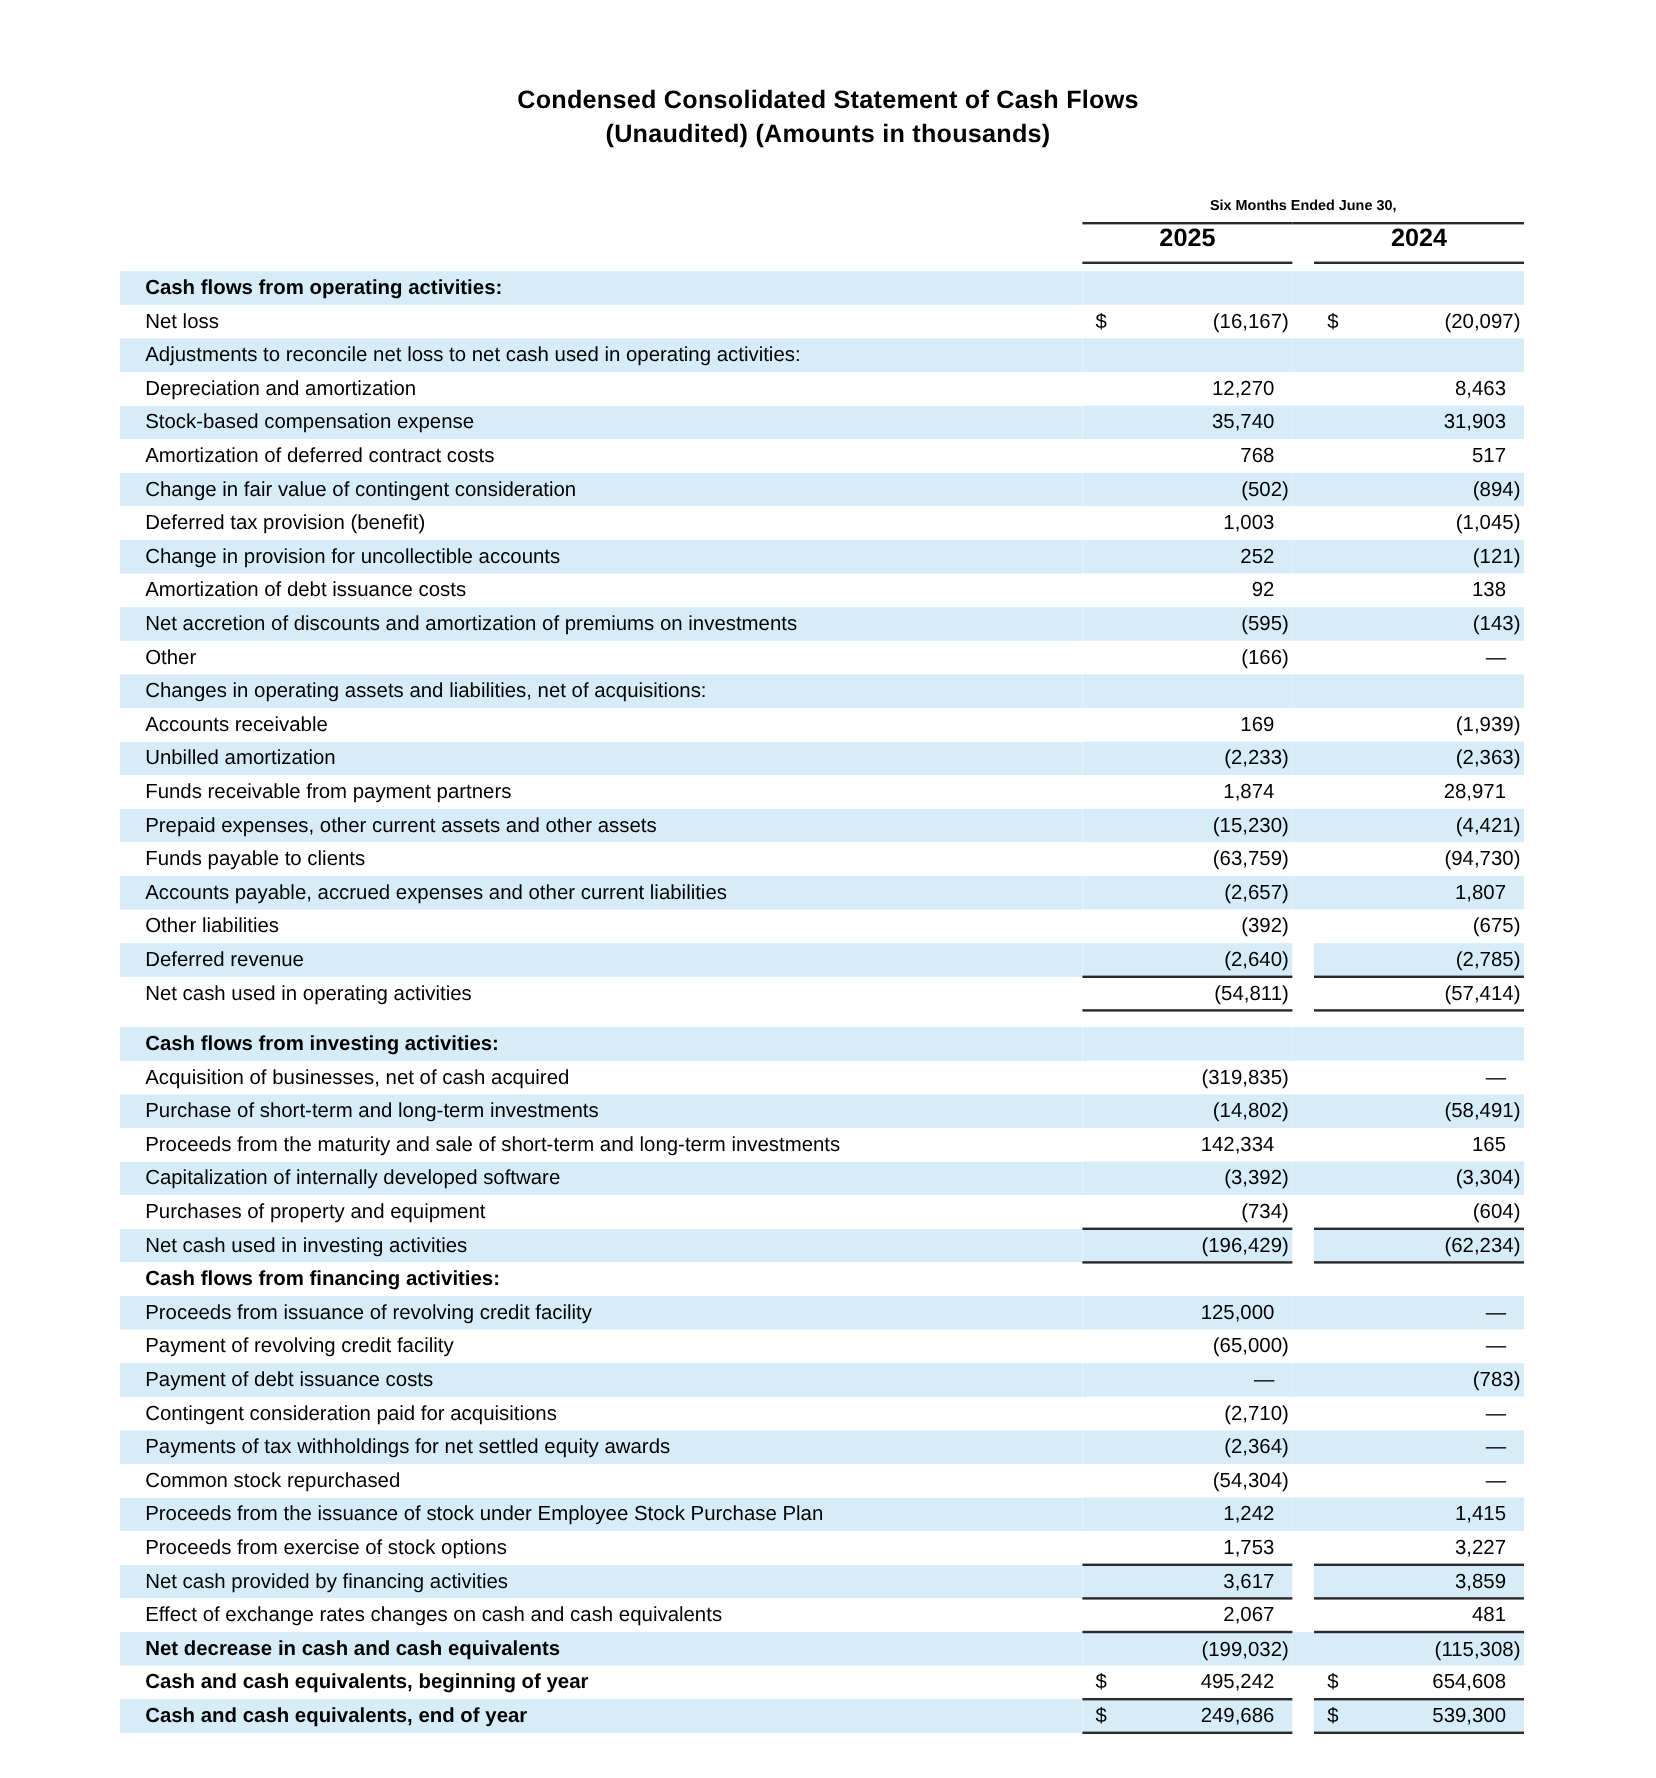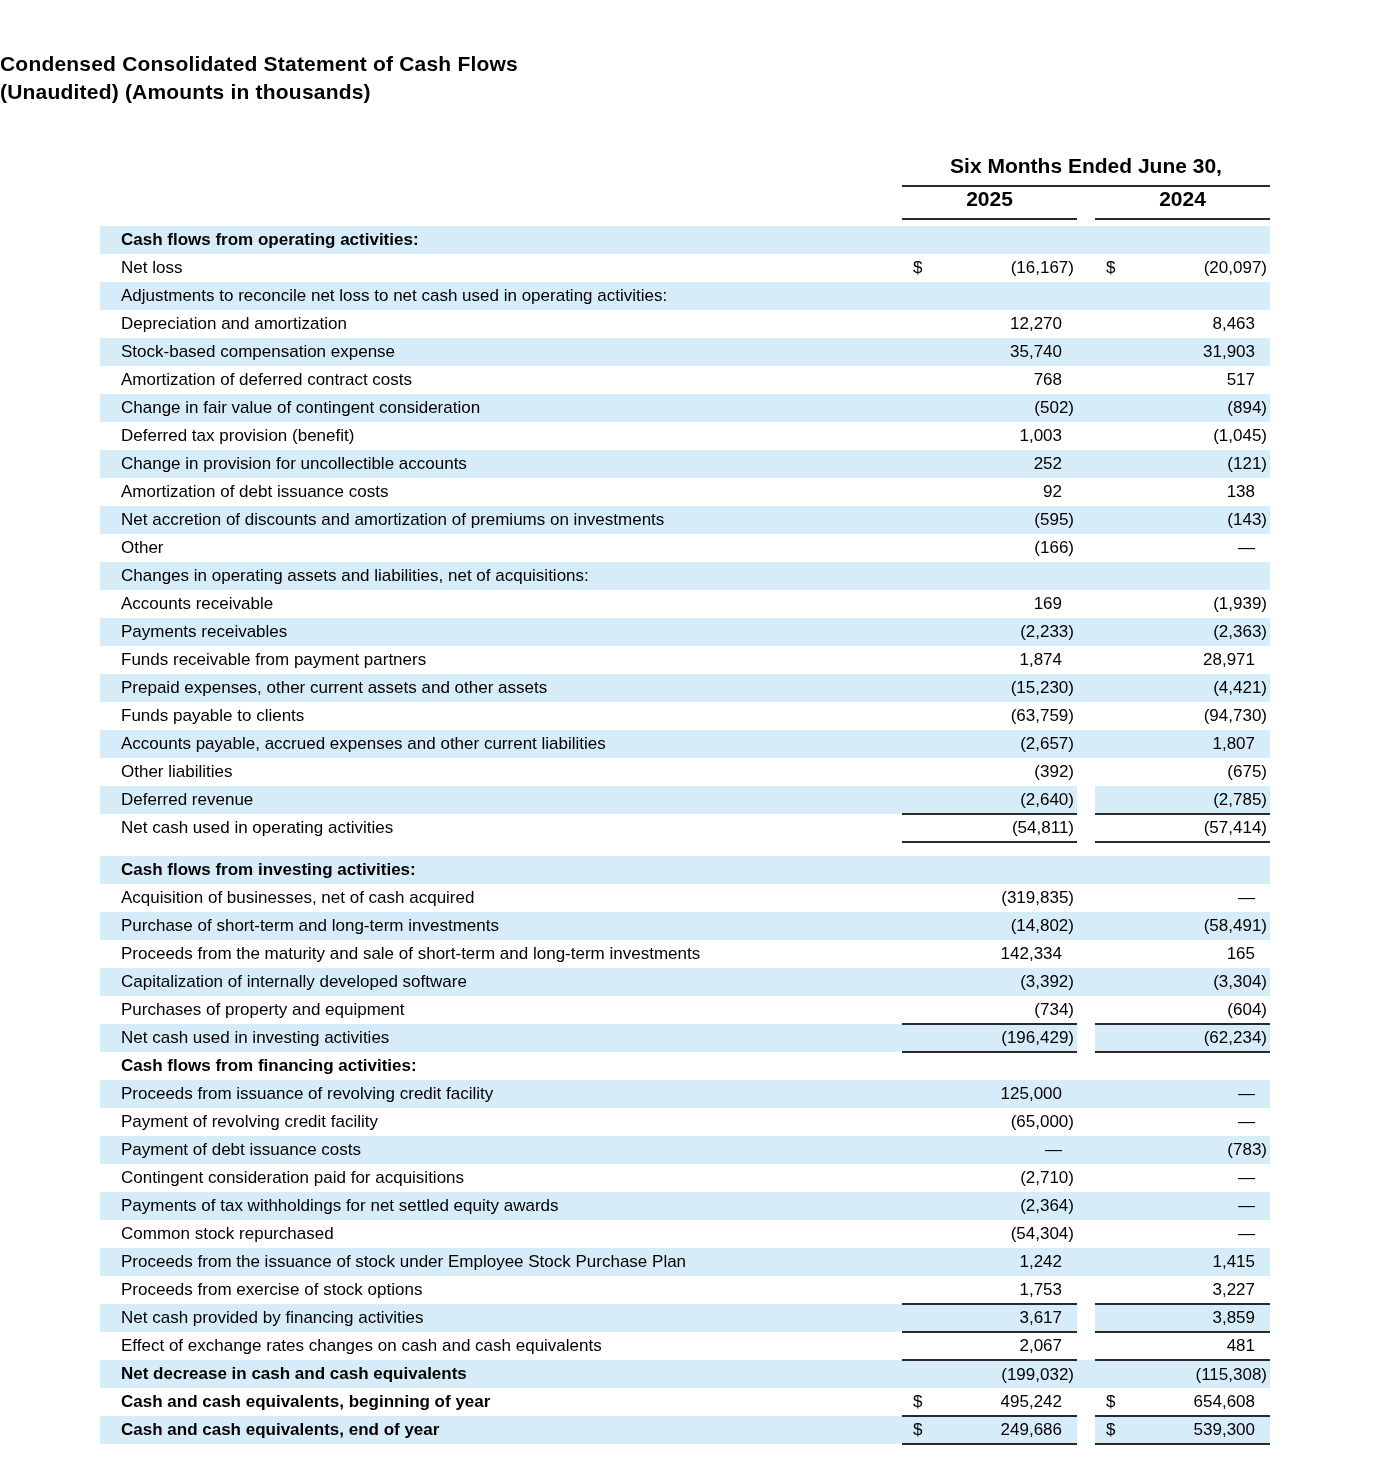--- a/index.html
+++ b/index.html
@@ -5,22 +5,22 @@
   * { margin:0; padding:0; box-sizing:border-box; }
   html,body { background:#ffffff; }
   body {
     width:1380px; height:1482px;
     font-family:"Liberation Sans", sans-serif;
     color:#000;
     position:relative;
     overflow:hidden;
   }
   .title-block {
-    padding-top:50px;
-    text-align:left;
+    padding-top:70px;
+    text-align:center;
     font-weight:bold;
     font-size:21px;
     line-height:28px;
     letter-spacing:0.2px;
   }
   table.fin {
     position:absolute;
     left:100px; top:150px;
     width:1170px;
     border-collapse:collapse;
@@ -30,21 +30,21 @@
   col.c-label { width:802px; }
   col.c-num   { width:175px; }
   col.c-gap   { width:18px; }
 
   td { vertical-align:middle; }
 
   
   td.period-hdr {
     text-align:center;
     font-weight:bold;
-    font-size:21px;
+    font-size:12px;
     padding-bottom:7px;
     border-bottom:2px solid #2a2a2a;
     height:36px;
     vertical-align:bottom;
   }
   td.year-hdr {
     text-align:center;
     font-weight:bold;
     font-size:21px;
     padding-bottom:7px;
@@ -183,21 +183,21 @@
         <td class="bg-b"></td>
         <td class="num bg-b"></td>
       </tr>
       <tr class="row">
         <td class="lbl bg-w">Accounts receivable</td>
         <td class="num bg-w"><span class="val pos">169</span></td>
         <td class="bg-w"></td>
         <td class="num bg-w"><span class="val neg">(1,939)</span></td>
       </tr>
       <tr class="row">
-        <td class="lbl bg-b">Payments receivables</td>
+        <td class="lbl bg-b">Unbilled amortization</td>
         <td class="num bg-b"><span class="val neg">(2,233)</span></td>
         <td class="bg-b"></td>
         <td class="num bg-b"><span class="val neg">(2,363)</span></td>
       </tr>
       <tr class="row">
         <td class="lbl bg-w">Funds receivable from payment partners</td>
         <td class="num bg-w"><span class="val pos">1,874</span></td>
         <td class="bg-w"></td>
         <td class="num bg-w"><span class="val pos">28,971</span></td>
       </tr>

